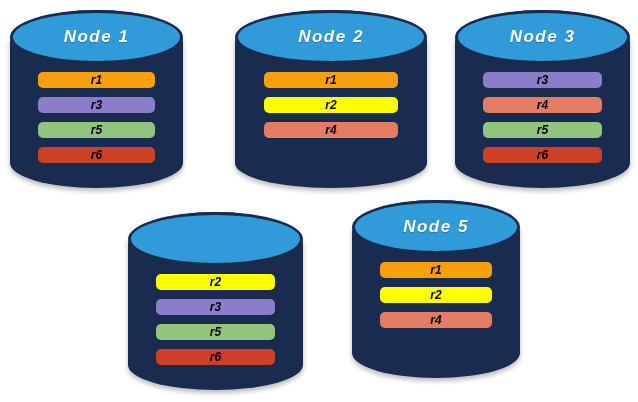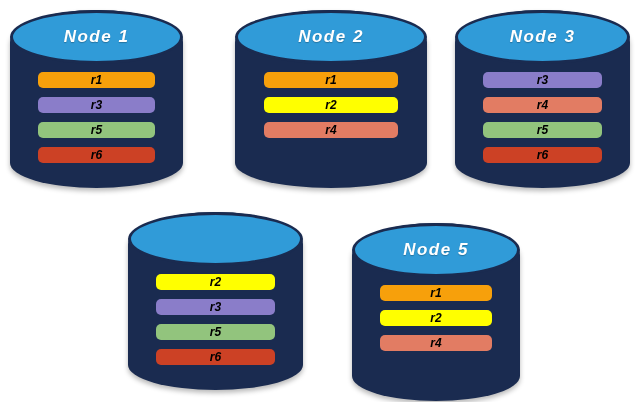--- a/index.html
+++ b/index.html
@@ -129,21 +129,21 @@
     <div class="node" style="left: 128px; top: 212px; width: 175px; height: 178px;">
       <div class="cyl-body" style="background: rgb(26, 43, 80);"></div>
       <div class="cyl-top" style="background: rgb(48, 155, 216); border-color: rgb(26, 43, 80);"></div>
       <div class="bars" style="top: 62px; left: 28px; right: 28px;">
         <div class="bar" style="background: rgb(255, 255, 0); color: rgb(0, 0, 0);">r2</div>
         <div class="bar" style="background: rgb(138, 125, 201); color: rgb(0, 0, 0);">r3</div>
         <div class="bar" style="background: rgb(146, 196, 125); color: rgb(0, 0, 0);">r5</div>
         <div class="bar" style="background: rgb(204, 65, 37); color: rgb(0, 0, 0);">r6</div>
       </div>
     </div>
-    <div class="node" style="left: 352px; top: 223px; width: 168px; height: 178px;">
+    <div class="node" style="left: 352px; top: 200px; width: 168px; height: 178px;">
       <div class="cyl-body" style="background: rgb(26, 43, 80);"></div>
       <div class="cyl-top" style="background: rgb(48, 155, 216); border-color: rgb(26, 43, 80);"></div>
       <div class="cyl-title" style="color: rgb(255, 255, 255);">Node 5</div>
       <div class="bars" style="top: 62px; left: 28px; right: 28px;">
         <div class="bar" style="background: rgb(247, 160, 11); color: rgb(0, 0, 0);">r1</div>
         <div class="bar" style="background: rgb(255, 255, 0); color: rgb(0, 0, 0);">r2</div>
         <div class="bar" style="background: rgb(226, 124, 99); color: rgb(0, 0, 0);">r4</div>
       </div>
     </div>
   </div>

